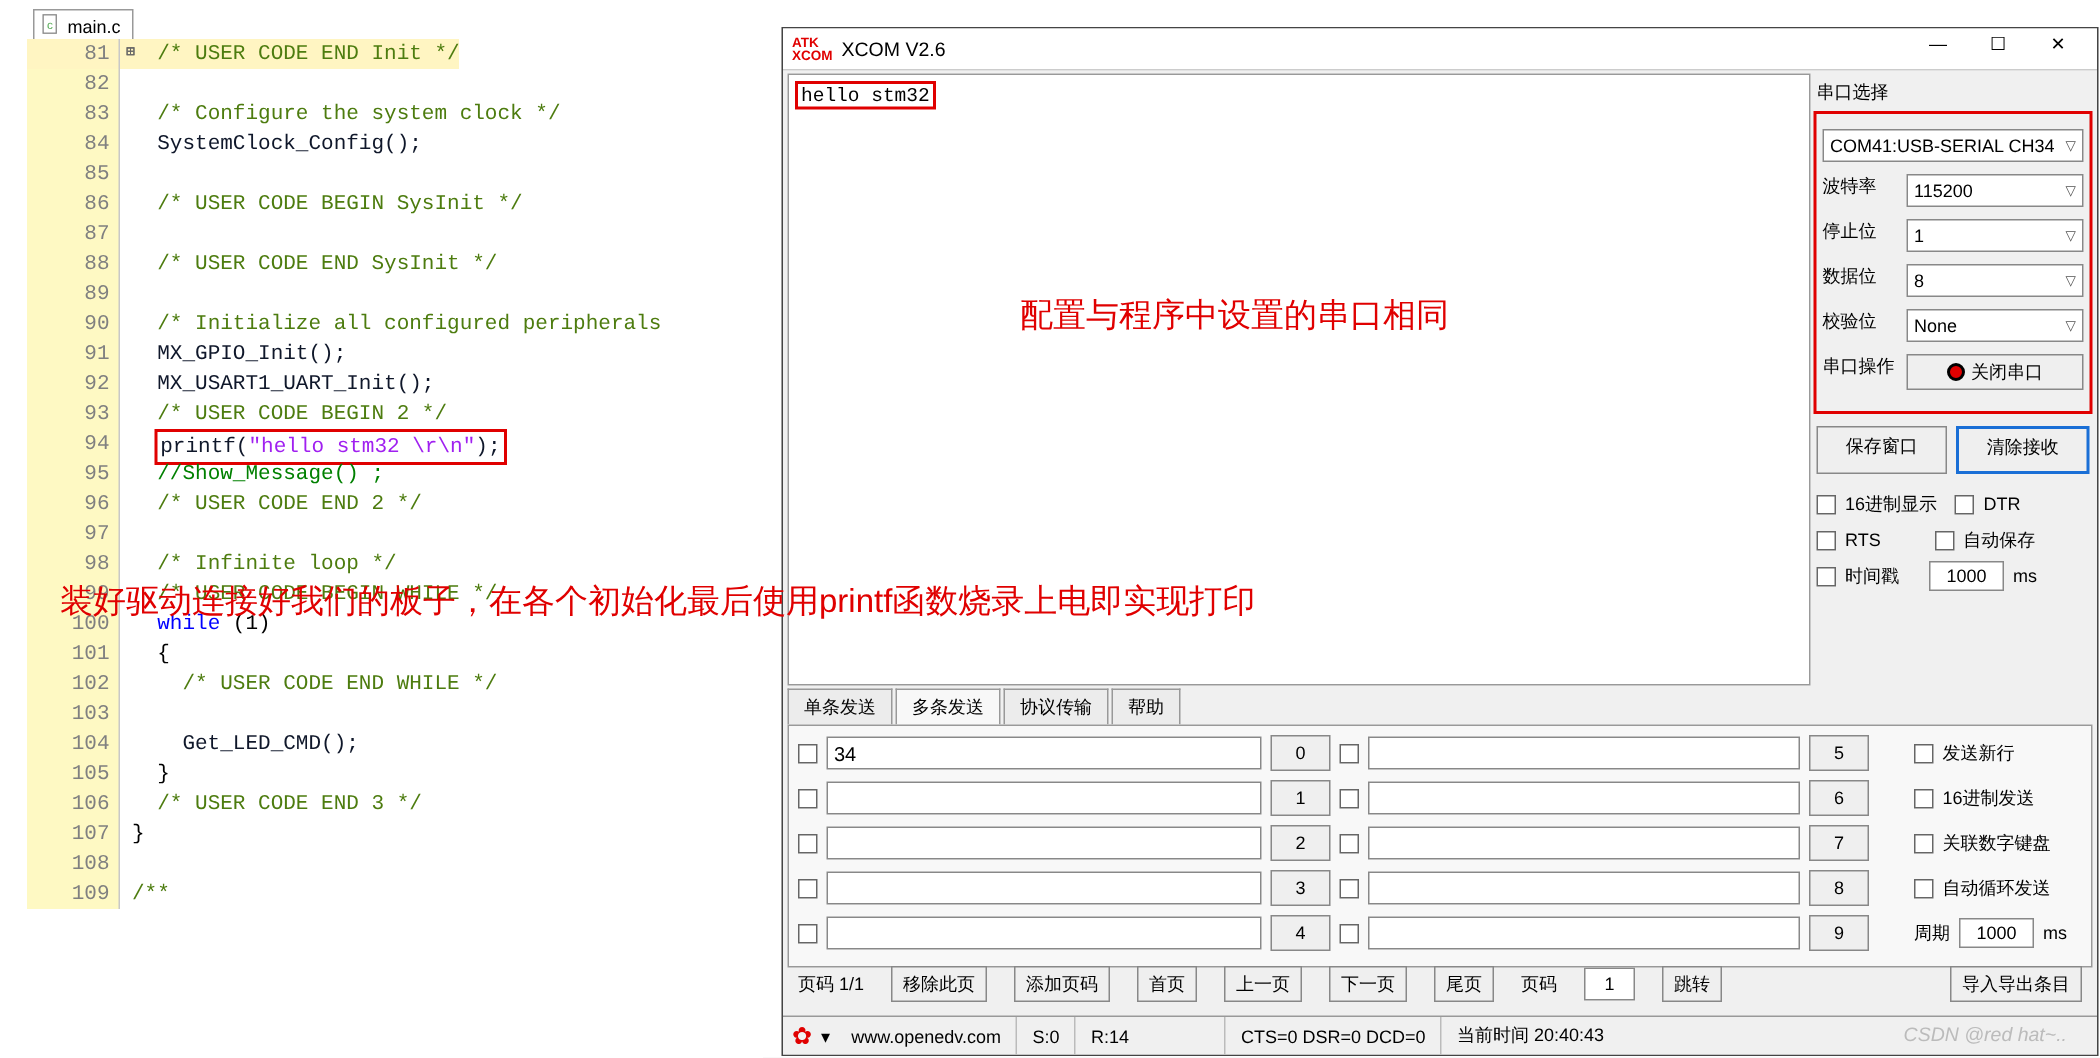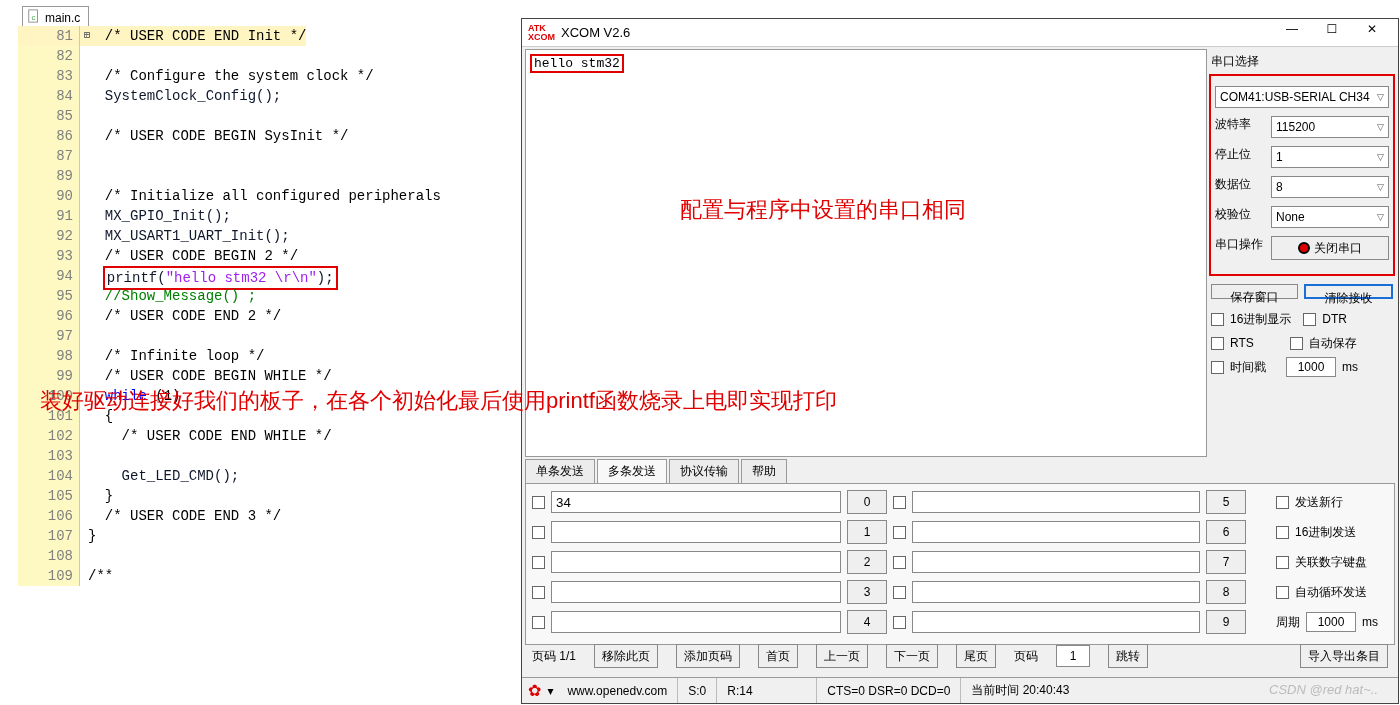--- a/index.html
+++ b/index.html
@@ -8,21 +8,21 @@
 
 .editor-tab { position: absolute; left: 22px; top: 6px; background: #fff; border: 1px solid #999; padding: 2px 8px 2px 4px; display: flex; align-items: center; gap: 4px; font-size: 12px; }
 .editor-tab .icon svg { width: 14px; height: 14px; }
 .editor { position: absolute; left: 18px; top: 26px; width: 500px; height: 620px; background: #fff; font-family: Consolas, "Courier New", monospace; font-size: 14px; }
 .codeline { display: flex; height: 20px; line-height: 20px; }
 .gutter { width: 62px; text-align: right; padding-right: 6px; color: #808080; background: #fef9c3; border-right: 1px solid #c8c8c8; }
 .codetxt { padding-left: 8px; white-space: pre; position: relative; }
 .curline .gutter { background: #fff5c2; }
 .curline .codetxt { background: #fff5c2; }
 .foldbox { position: absolute; left: 62px; top: 0; width: 14px; height: 20px; color: #666; font-size: 10px; text-align: center; }
-.c-comment { color: #000000; }
+.c-comment { color: #4d7c0f; }
 .c-keyword { color: #0000ff; }
 .c-string  { color: #a020f0; }
 .c-ident   { color: #0f172a; }
 .c-commented { color: #008000; }
 .hlbox { border: 2px solid #e00000; display: inline-block; padding: 0 2px; margin-left: -2px; }
 
 
 .overlay { position: absolute; color: #e00000; font-size: 22px; font-weight: 400; pointer-events: none; }
 
 
@@ -38,21 +38,21 @@
 .side-head { font-size: 12px; margin: 4px 0 4px 2px; }
 .side-col { border: 2px solid #e00000; padding: 4px 4px 8px 4px; margin-bottom: 6px; }
 .side-row { display: flex; align-items: flex-start; margin: 6px 0; height: 24px; }
 .side-label { width: 56px; }
 .side-field { flex: 1; height: 22px; border: 1px solid #888; background: #fff; padding: 0 4px; display: flex; align-items: center; justify-content: space-between; }
 .dropdown-arrow { color: #555; font-size: 9px; }
 .op-btn { flex: 1; height: 24px; border: 1px solid #888; background: #efefef; display: flex; align-items: center; justify-content: center; gap: 4px; }
 .red-dot { width: 12px; height: 12px; background: #e00000; border-radius: 50%; border: 2px solid #000; }
 
 .btn-pair { display: flex; gap: 6px; margin: 8px 2px; }
-.std-btn { flex: 1; height: 15px; border: 1px solid #888; background: #efefef; text-align: center; line-height: 24px; font-size: 12px; }
+.std-btn { flex: 1; height: 32px; border: 1px solid #888; background: #efefef; text-align: center; line-height: 24px; font-size: 12px; }
 .std-btn.primary { border: 2px solid #1a6fd6; color: #000; }
 
 .opt-grid { margin: 2px; }
 .opt-row { display: flex; align-items: center; height: 24px; gap: 6px; }
 .chk { width: 13px; height: 13px; border: 1px solid #666; background: #fff; }
 .small-input { width: 50px; height: 20px; border: 1px solid #888; background: #fff; text-align: center; line-height: 18px; }
 
 
 .tabs { position: absolute; left: 3px; top: 440px; display: flex; height: 24px; }
 .tab { padding: 3px 10px; border: 1px solid #999; border-bottom: none; background: #ececec; font-size: 12px; margin-right: 2px; }
@@ -109,20 +109,24 @@
       <div class="gutter">85</div>
       <div class="codetxt"></div>
     </div>
     <div class="codeline">
       <div class="gutter">86</div>
       <div class="codetxt">  <span class="c-comment">/* USER CODE BEGIN SysInit */</span></div>
     </div>
     <div class="codeline">
       <div class="gutter">87</div>
       <div class="codetxt"></div>
+    </div>
+    <div class="codeline">
+      <div class="gutter">88</div>
+      <div class="codetxt">  <span class="c-comment">/* USER CODE END SysInit */</span></div>
     </div>
     <div class="codeline">
       <div class="gutter">89</div>
       <div class="codetxt"></div>
     </div>
     <div class="codeline">
       <div class="gutter">90</div>
       <div class="codetxt">  <span class="c-comment">/* Initialize all configured peripherals</span></div>
     </div>
     <div class="codeline">

